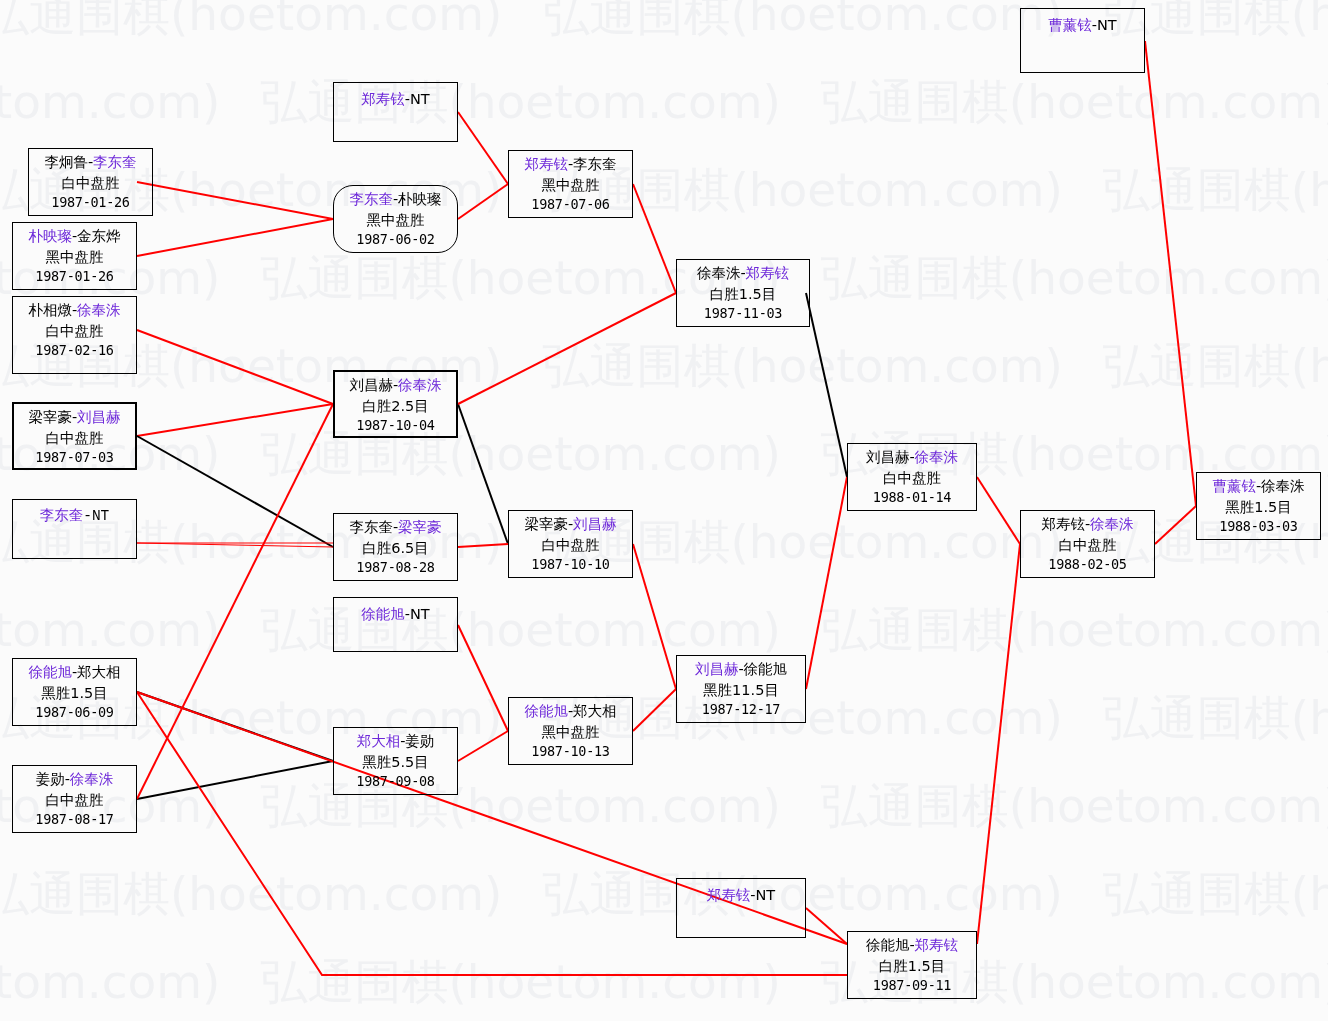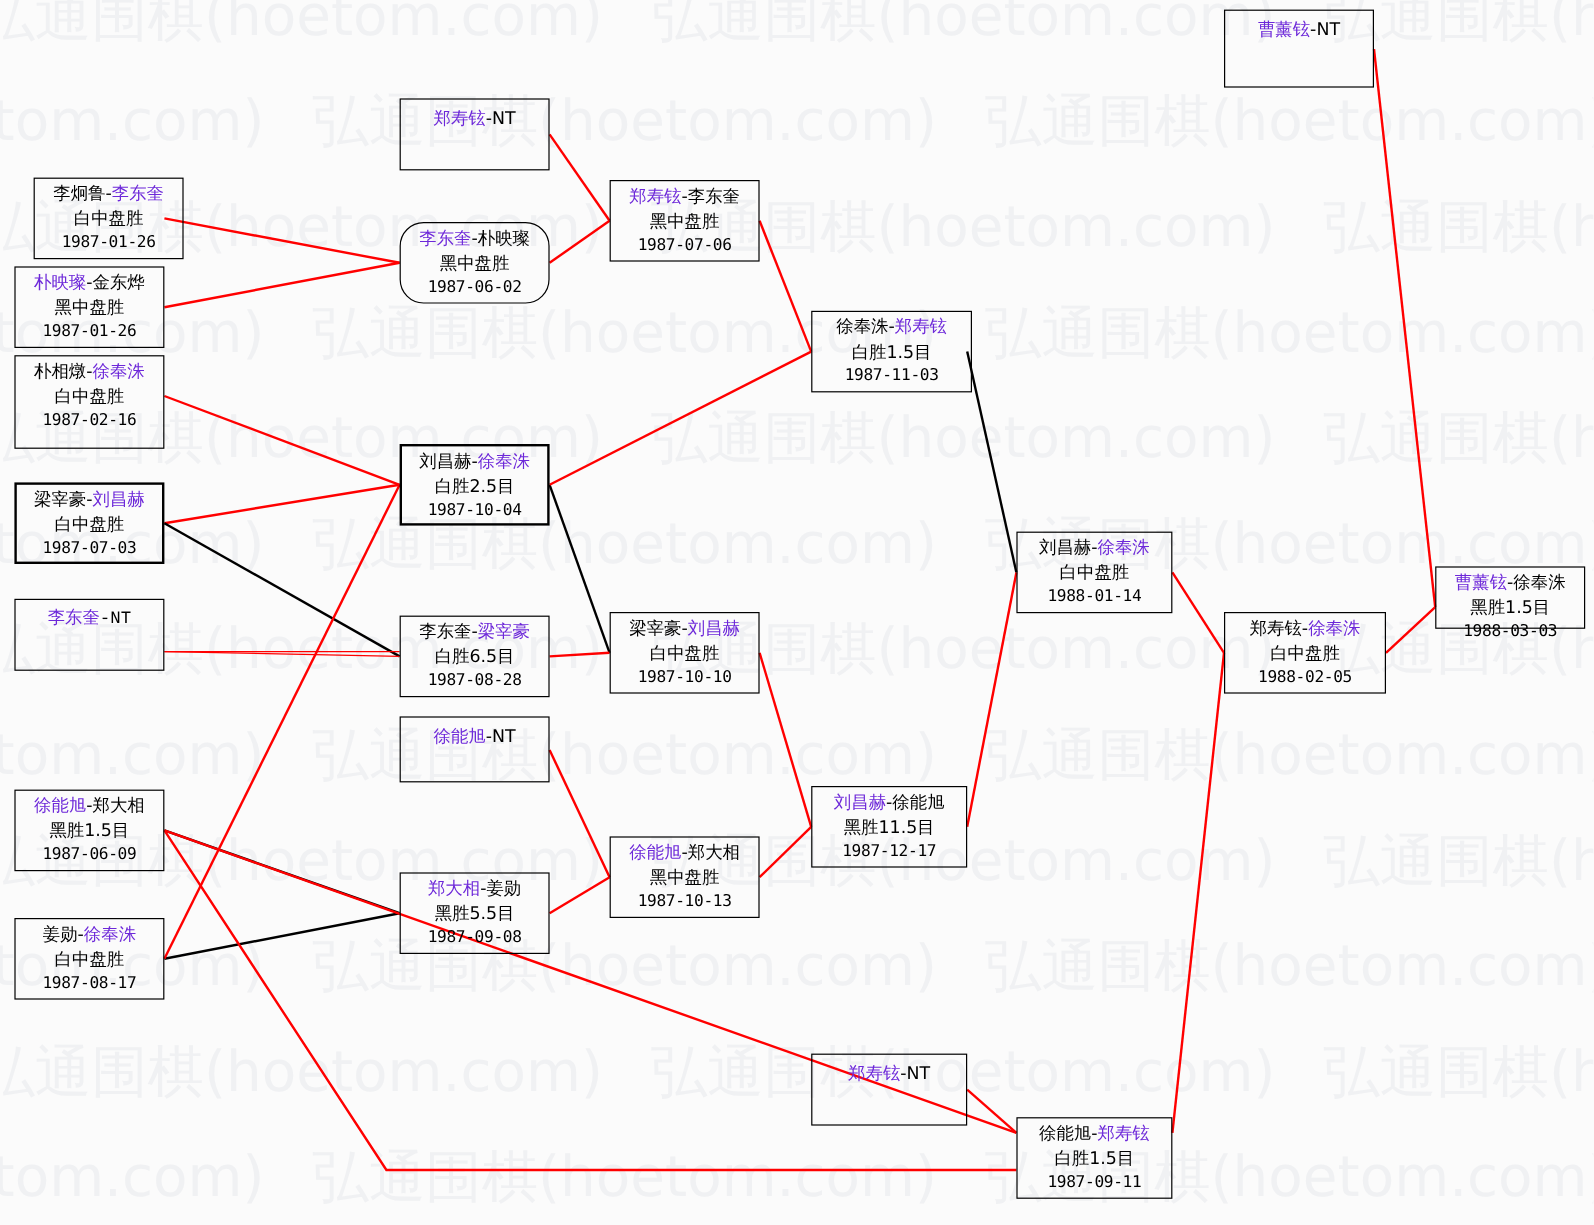--- a/index.html
+++ b/index.html
@@ -221,20 +221,20 @@
         <span class="ln date">1987-09-11</span>
       </div>
       <div class="node" style="left: 1020px; top: 510px; width: 135px; height: 68px;">
         <span class="ln ln1"><span class="blk">郑寿铉</span><span class="blk">-</span><span class="red">徐奉洙</span></span>
         <span class="ln">白中盘胜</span>
         <span class="ln date">1988-02-05</span>
       </div>
       <div class="node bye" style="left: 1020px; top: 8px; width: 125px; height: 65px;">
         <span class="ln ln1"><span class="red">曹薰铉</span><span class="blk">-</span><span class="blk">NT</span></span>
       </div>
-      <div class="node" style="left: 1196px; top: 472px; width: 125px; height: 52px;">
+      <div class="node" style="left: 1196px; top: 472px; width: 125px; height: 68px;">
         <span class="ln ln1"><span class="red">曹薰铉</span><span class="blk">-</span><span class="blk">徐奉洙</span></span>
         <span class="ln">黑胜1.5目</span>
         <span class="ln date">1988-03-03</span>
       </div>
     </div>
 
 </div>
 
 </body></html>

